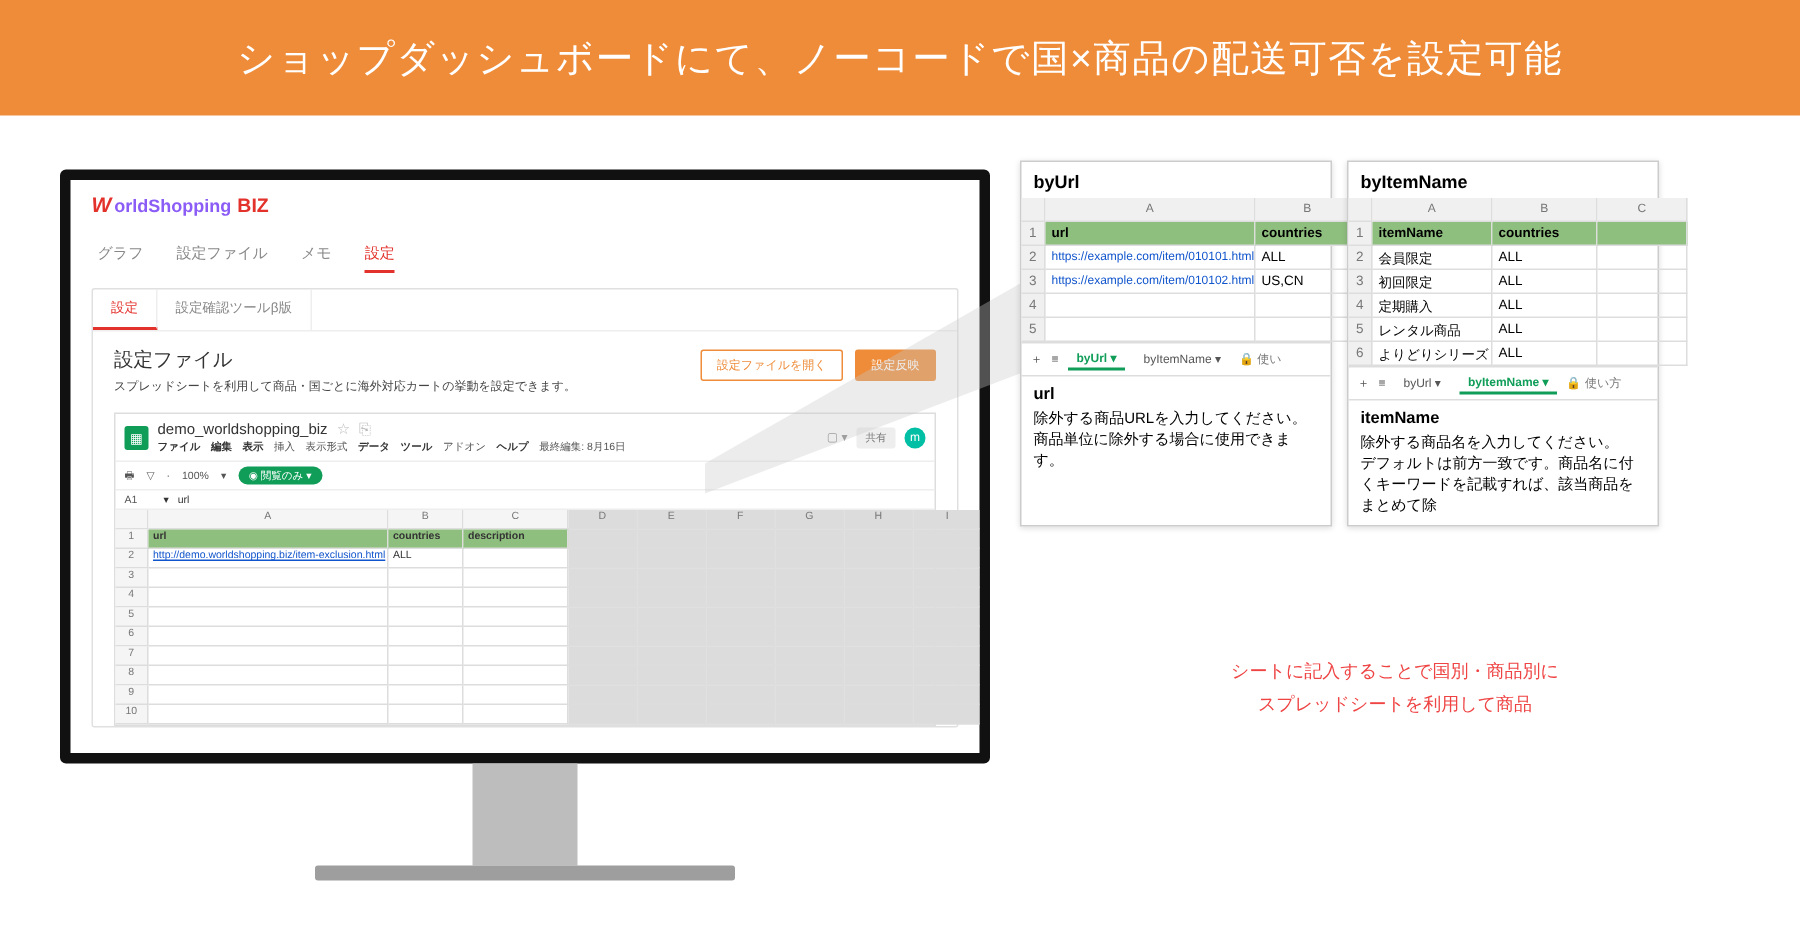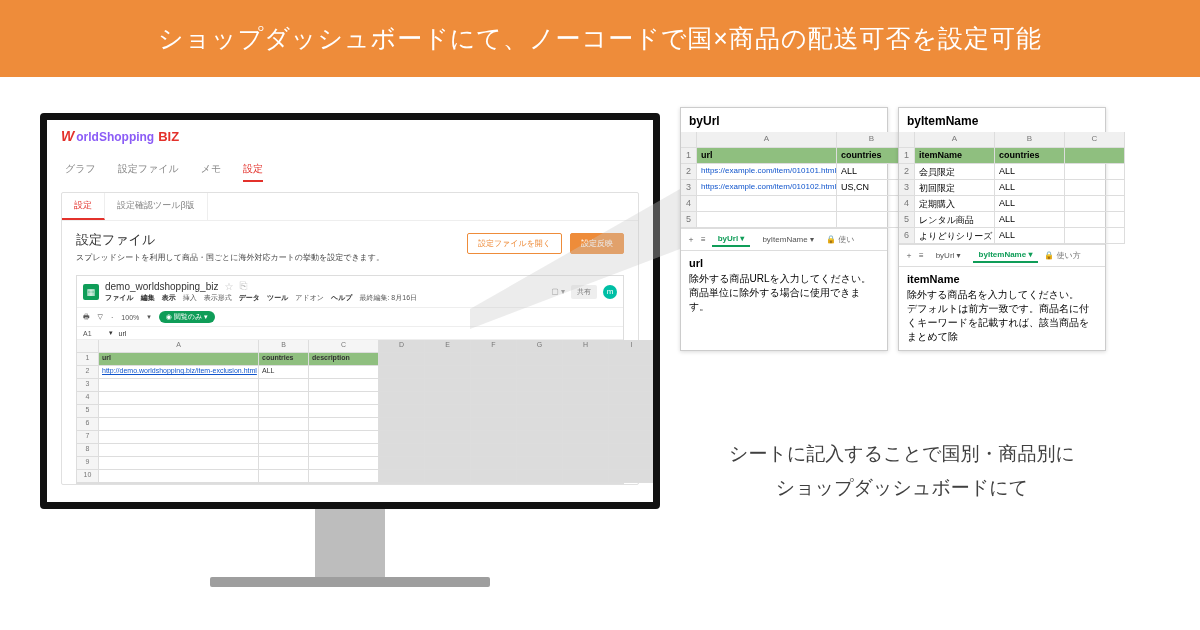--- a/index.html
+++ b/index.html
@@ -79,21 +79,21 @@
   .mini .lnk { color: #1155cc; font-size: 8px; }
 
   .mini-tabs { display: flex; align-items: center; gap: 6px; padding: 3px 6px; border-top: 1px solid #ddd; font-size: 8px; color: #555; }
   .mini-tab { padding: 2px 6px; white-space: nowrap; }
   .mini-tab.active { color: #0f9d58; border-bottom: 2px solid #0f9d58; font-weight: 600; }
   .lock { color: #777; }
 
   .mini-caption { padding: 6px 8px; font-size: 10px; border-top: 1px solid #ddd; }
   .mini-caption .clabel { font-weight: 600; font-size: 11px; display: block; margin-bottom: 3px; }
 
-  .bottom-text { position: absolute; left: 672px; top: 360px; width: 460px; text-align: center; font-size: 19px; line-height: 1.8; color: #404040; }
+  .bottom-text { position: absolute; left: 700px; top: 360px; width: 460px; text-align: center; font-size: 12px; line-height: 1.8; color: #ef4444; }
 
   
   .beam { position: absolute; left: 470px; top: 112px; width: 210px; height: 160px; pointer-events: none; }
   .beam svg { width: 100%; height: 100%; }
 </style>
 </head>
 <body>
 
 <div class="banner">ショップダッシュボードにて、ノーコードで国×商品の配送可否を設定可能</div>
 
@@ -382,16 +382,16 @@
       <div class="mini-caption">
         <span class="clabel">itemName</span>
         <span style="white-space:pre-line;">除外する商品名を入力してください。
 デフォルトは前方一致です。商品名に付くキーワードを記載すれば、該当商品をまとめて除</span>
       </div>
     </div>
   </div>
 
   <div class="bottom-text">
     <div>シートに記入することで国別・商品別に</div>
-    <div>ショップダッシュボードにて</div>
+    <div>スプレッドシートを利用して商品</div>
   </div>
 
 </div>
 
 </body></html>

